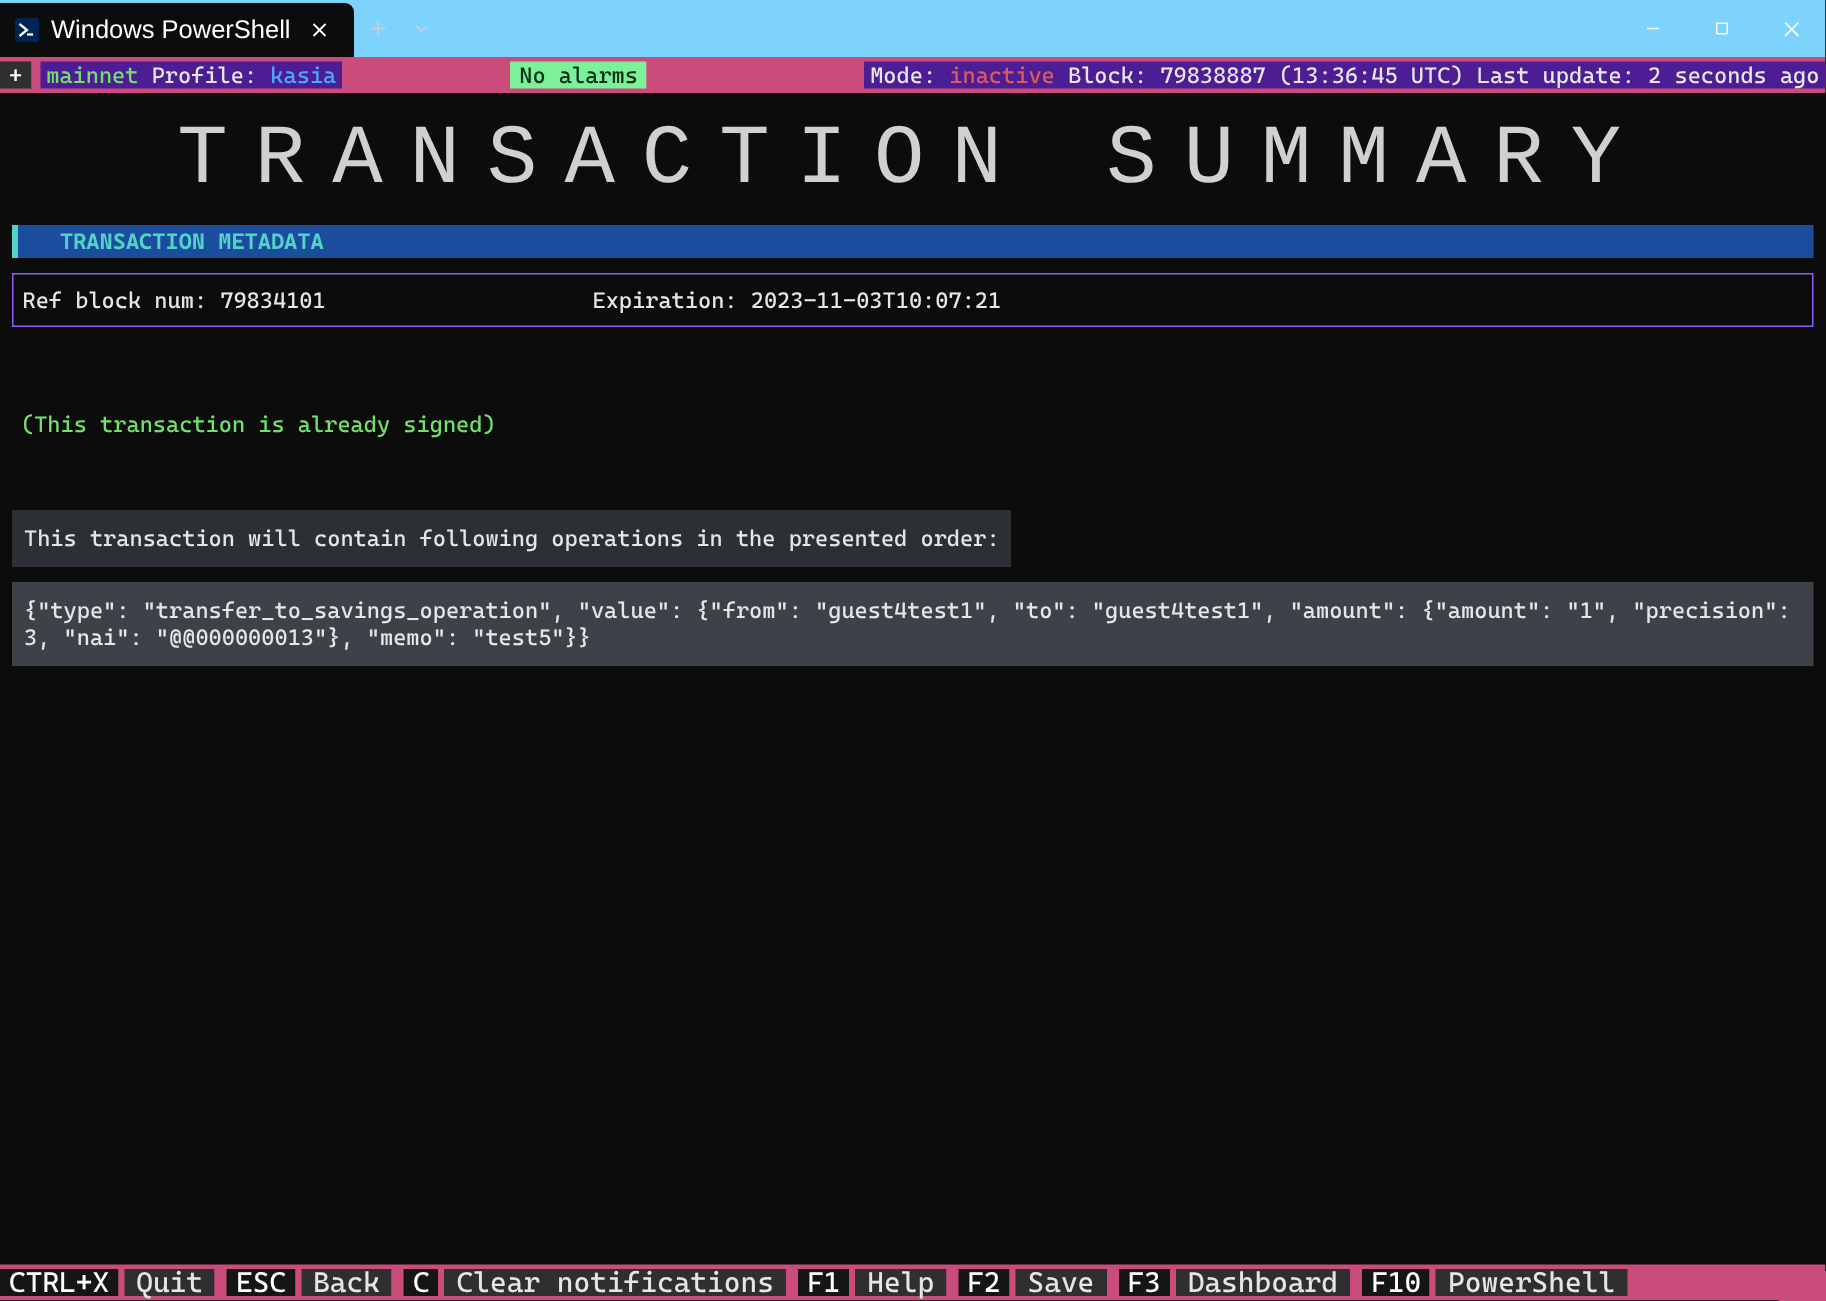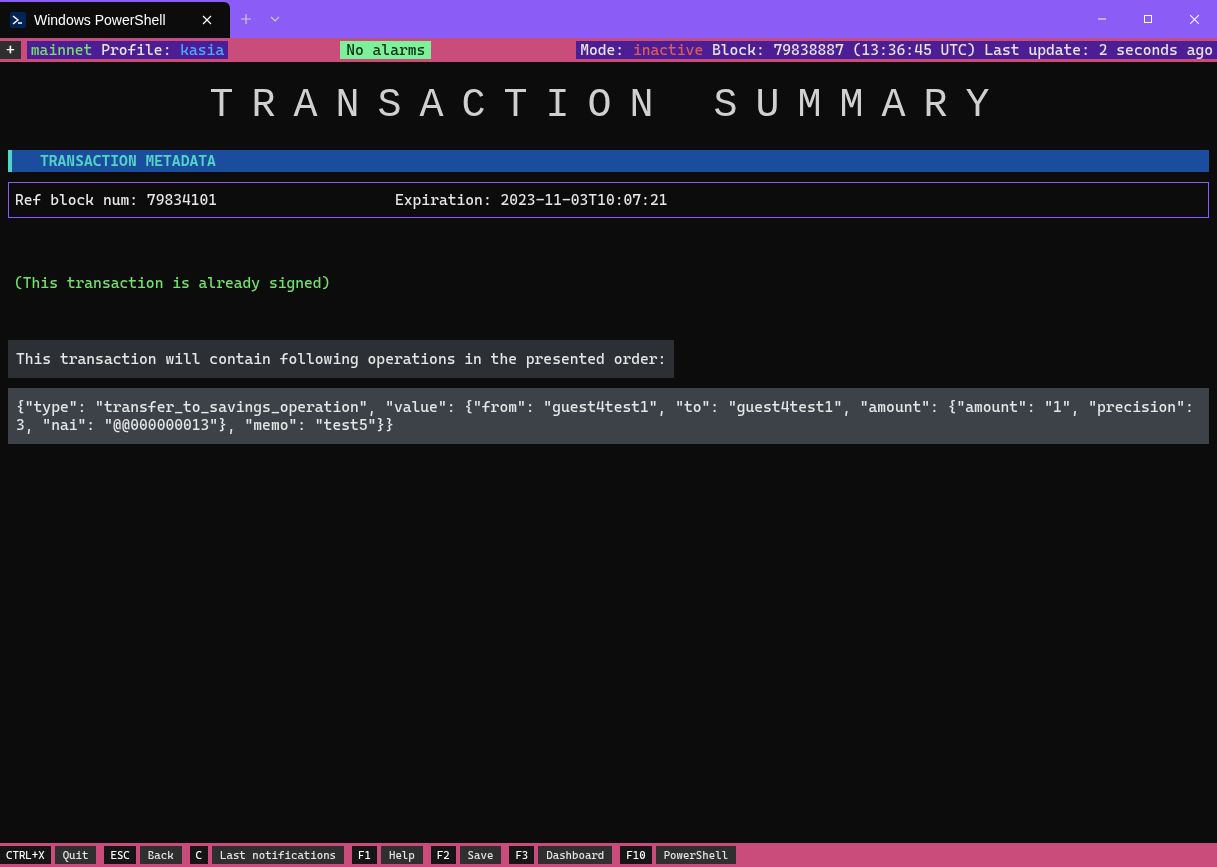--- a/index.html
+++ b/index.html
@@ -9,26 +9,26 @@
     font-size: 15px;
     color: #cccccc;
     width: 1217px;
     height: 867px;
     overflow: hidden;
     position: relative;
   }
   
   .titlebar {
     height: 38px;
-    background: #8b5cf6;
+    background: #7dd3fc;
     display: flex;
     align-items: stretch;
     color: #ffffff;
     font-family: "Segoe UI", sans-serif;
-    font-size: 14px;
+    font-size: 17px;
   }
   .tab {
     display: flex;
     align-items: center;
     background: #0c0c0c;
     padding: 0 12px 0 10px;
     gap: 8px;
     min-width: 230px;
     border-top-right-radius: 6px;
     margin-top: 2px;
@@ -74,21 +74,21 @@
     padding:0 8px;
     height:calc(867px - 38px - 24px - 24px);
     position:relative;
     background:#0c0c0c;
   }
   .term-inner{
     padding-top:12px;
   }
   .big-title {
     text-align:center;
-    font-size:40px;
+    font-size:56px;
     letter-spacing:18px;
     line-height:52px;
     color:#d0d0d0;
     font-weight:300;
     font-family: Consolas, "Courier New", monospace;
     padding-top:6px;
   }
   .loaded-line { text-align:center; color:#cccccc; margin-top:6px;}
   .loaded-line .blue { color:#4aa8ff; }
 
@@ -134,21 +134,21 @@
     bottom:0; left:0; right:0;
     height:24px;
     background:#c94c7b;
     display:flex;
     align-items:stretch;
   }
   .keybar .row {
     margin:3px 0;
     display:flex;
     align-items:flex-start;
-    font-size:11px;
+    font-size:19px;
     width:100%;
   }
   .kb-key { background:#151515; color:#ffffff; padding:0 6px; height:18px; display:inline-flex; align-items:center;}
   .kb-lbl { background:#2f2f2f; color:#e6e6e6; padding:0 8px; height:18px; display:inline-flex; align-items:center;}
   .kb-gap { width:8px; background:#c94c7b; height:18px;}
   svg { display:block; }
 </style>
 </head>
 <body>
 
@@ -250,21 +250,21 @@
       <span class="kb-key">CTRL+X</span>
       <span class="kb-gap" style="width: 4px;"></span>
       <span class="kb-lbl">Quit</span>
       <span class="kb-gap"></span>
       <span class="kb-key">ESC</span>
       <span class="kb-gap" style="width: 4px;"></span>
       <span class="kb-lbl">Back</span>
       <span class="kb-gap"></span>
       <span class="kb-key">C</span>
       <span class="kb-gap" style="width: 4px;"></span>
-      <span class="kb-lbl">Last notifications</span>
+      <span class="kb-lbl">Clear notifications</span>
       <span class="kb-gap"></span>
       <span class="kb-key">F1</span>
       <span class="kb-gap" style="width: 4px;"></span>
       <span class="kb-lbl">Help</span>
       <span class="kb-gap"></span>
       <span class="kb-key">F2</span>
       <span class="kb-gap" style="width: 4px;"></span>
       <span class="kb-lbl">Save</span>
       <span class="kb-gap"></span>
       <span class="kb-key">F3</span>

